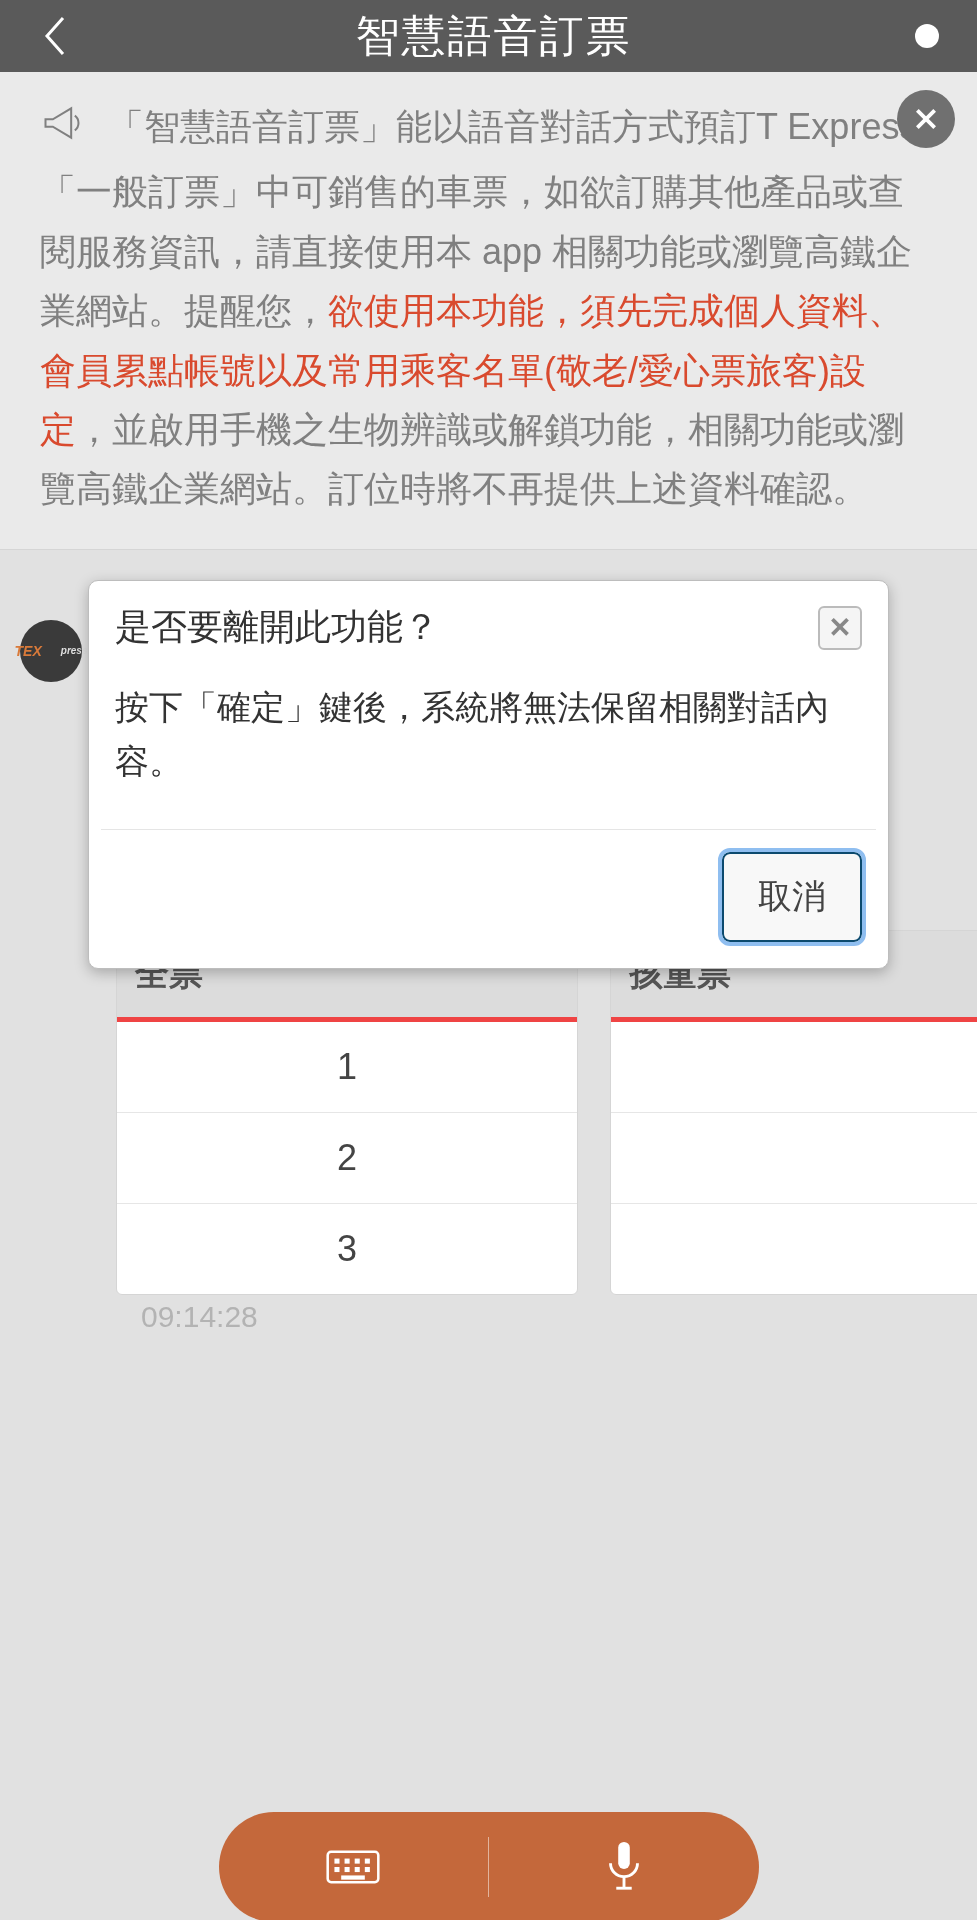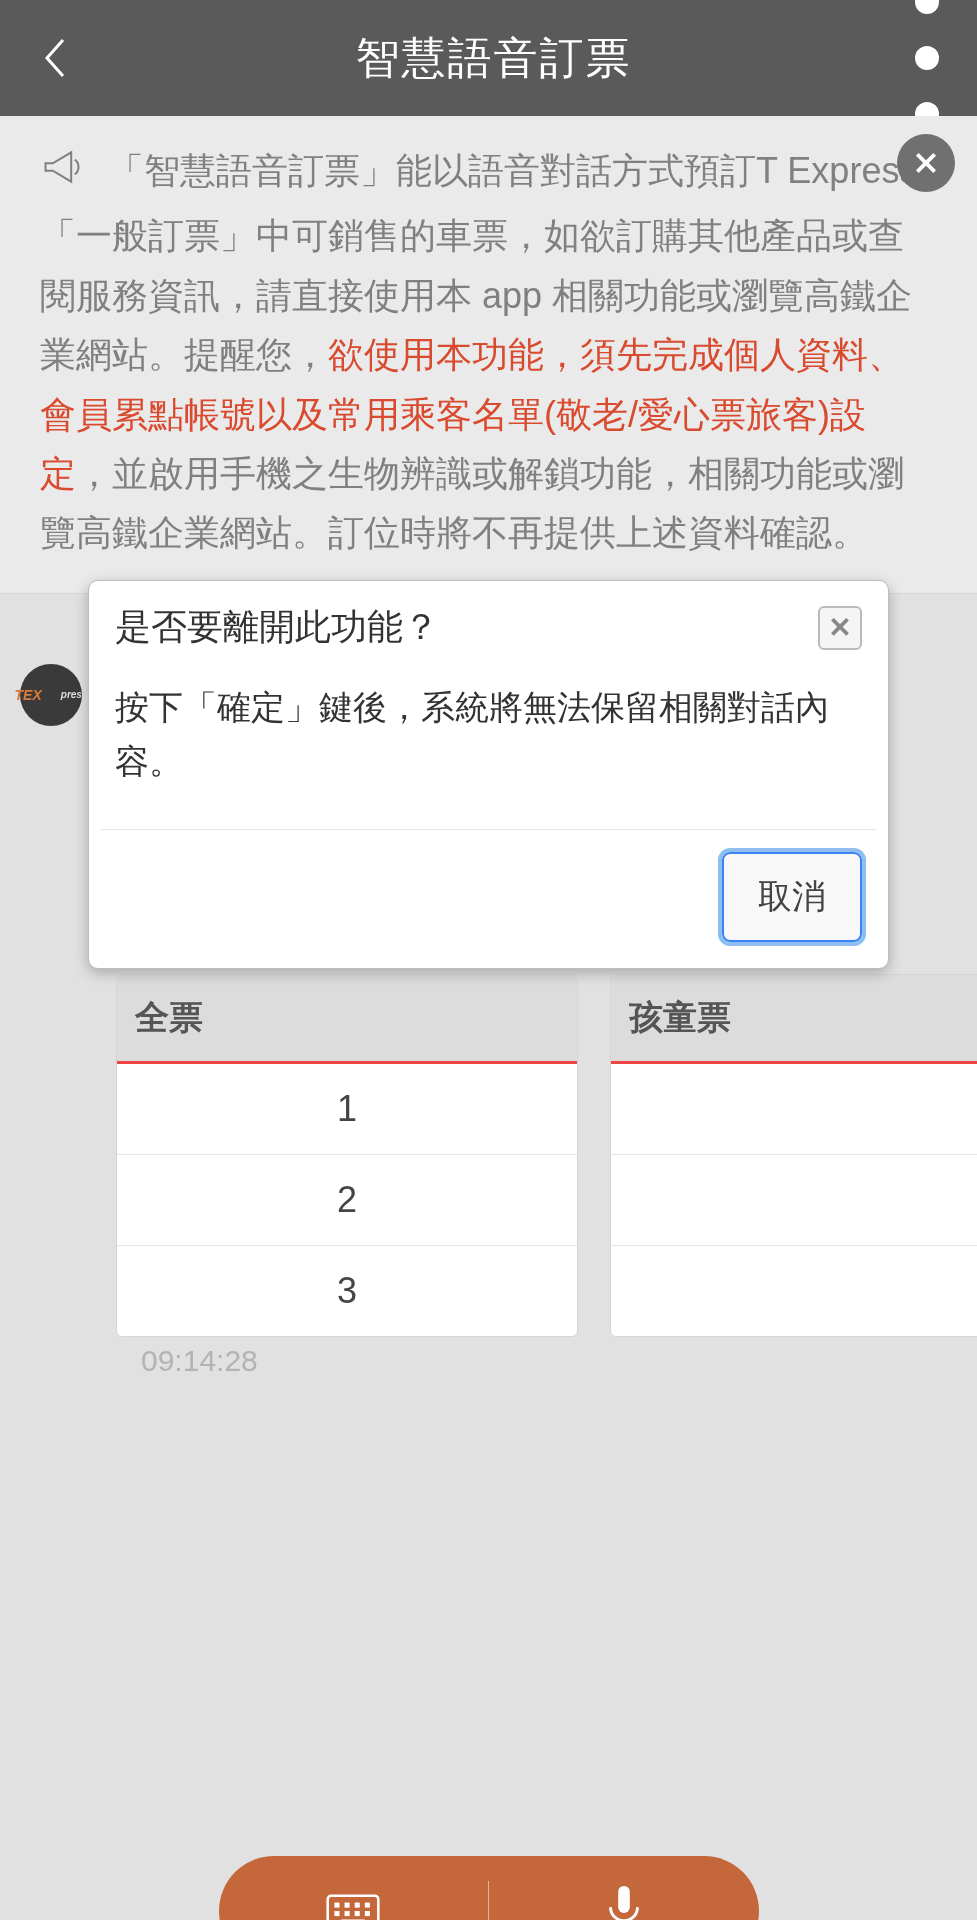--- a/index.html
+++ b/index.html
@@ -2,21 +2,21 @@
 <html><head>
 <meta charset="utf-8">
 <style>
   * { margin: 0; padding: 0; box-sizing: border-box; }
   html, body { width: 977px; height: 1920px; overflow: hidden; font-family: "Heiti TC", "Microsoft JhengHei", sans-serif; }
   body { background: #e5e5e5; }
 
   
   .titlebar {
     background: #5a5a5a;
-    height: 116px;
+    height: 72px;
     display: flex;
     align-items: center;
     justify-content: space-between;
     padding: 0 30px;
     color: #fff;
   }
   .back-btn { width: 50px; height: 50px; display:flex; align-items:center; justify-content:center; cursor:pointer; }
   .back-btn svg { width: 24px; height: 40px; stroke: #fff; stroke-width: 3; fill: none; }
   .title { font-size: 44px; font-weight: 500; letter-spacing: 2px; }
   .more-btn { width: 40px; height: 50px; display:flex; align-items:center; justify-content:center; cursor:pointer; }
@@ -89,21 +89,21 @@
     overflow: hidden;
     flex: 0 0 462px;
   }
   .ticket-card.second { flex: 0 0 380px; }
   .ticket-head {
     background: #dcdcdc;
     font-size: 34px;
     color: #555;
     padding: 20px 18px;
     font-weight: 600;
-    border-bottom: 3px solid #ef4444;
+    border-bottom: 5px solid #ef4444;
   }
   .ticket-opt {
     text-align: center;
     font-size: 36px;
     color: #444;
     padding: 24px 0;
     border-bottom: 1px solid #e6e6e6;
     cursor: pointer;
   }
   .ticket-opt:last-child { border-bottom: none; }
@@ -186,21 +186,21 @@
     justify-content:flex-end;
     gap: 18px;
     padding: 22px 26px 26px 26px;
   }
   .dlg-btn {
     min-width: 140px;
     padding: 20px 30px;
     font-size: 34px;
     color:#444;
     background: #f8f8f8;
-    border: 2px solid #3b82f6;
+    border: 2px solid #0c4a6e;
     border-radius: 8px;
     cursor:pointer;
   }
   .dlg-btn.primary {
     outline: 4px solid #8fbef0;
     outline-offset: 0;
     border-radius: 8px;
   }
 </style>
 </head>

